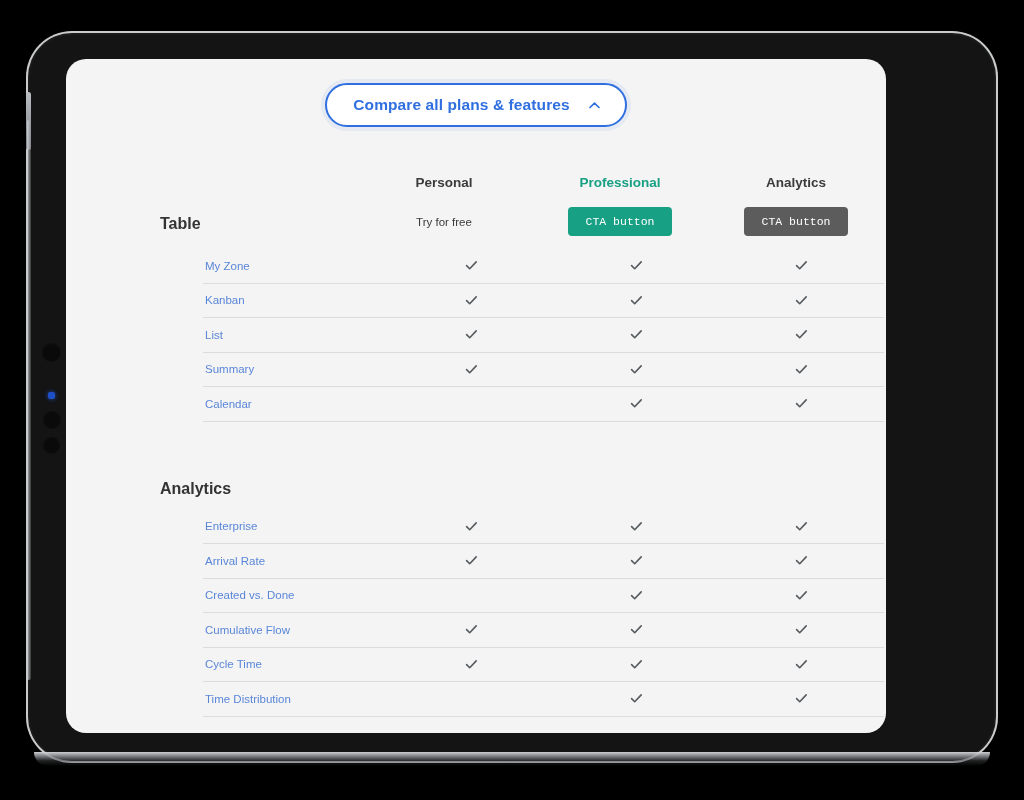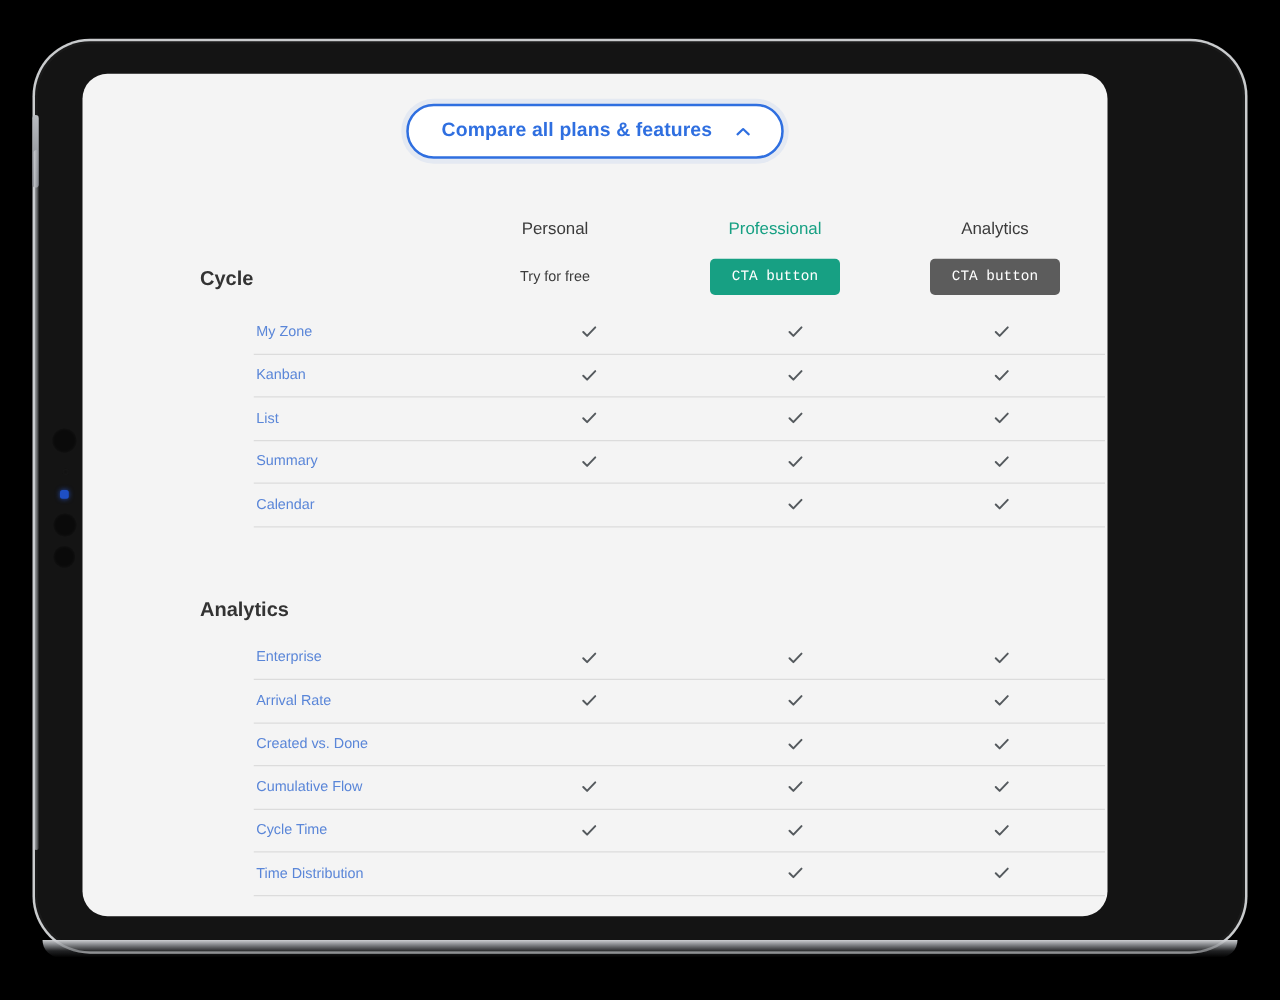--- a/index.html
+++ b/index.html
@@ -165,21 +165,21 @@
   }
   .plan-head .feat-col { width: 196px; }
   .plan-col {
     width: 176px;
     display: flex;
     flex-direction: column;
     align-items: center;
   }
   .plan-name {
     font-size: 13.5px;
-    font-weight: normal;
+    font-weight: bold;
     color: #3b3b3b;
     margin-bottom: 17px;
     white-space: nowrap;
   }
   .plan-name.accent { color: #17a083; }
   .plan-sub {
     font-size: 11.5px;
     color: #3b3b3b;
     white-space: nowrap;
     line-height: 30px;
@@ -283,21 +283,21 @@
               <path d="M2 8.5 L6.5 4.2 L11 8.5" fill="none" stroke="#2f6fe0" stroke-width="1.7" stroke-linecap="round" stroke-linejoin="round"></path>
             </svg>
           </span>
         </button>
       </div>
 
       <div class="table">
 
         <div class="plan-head">
           <div class="feat-col head-title-pos">
-            <span class="section-title">Cycle</span>
+            <span class="section-title">Table</span>
           </div>
 
           <div class="plan-col">
             <span class="plan-name">Personal</span>
             <span class="plan-sub">Try for free</span>
           </div>
 
           <div class="plan-col">
             <span class="plan-name accent">Professional</span>
             <button class="cta cta-pro">CTA button</button>

